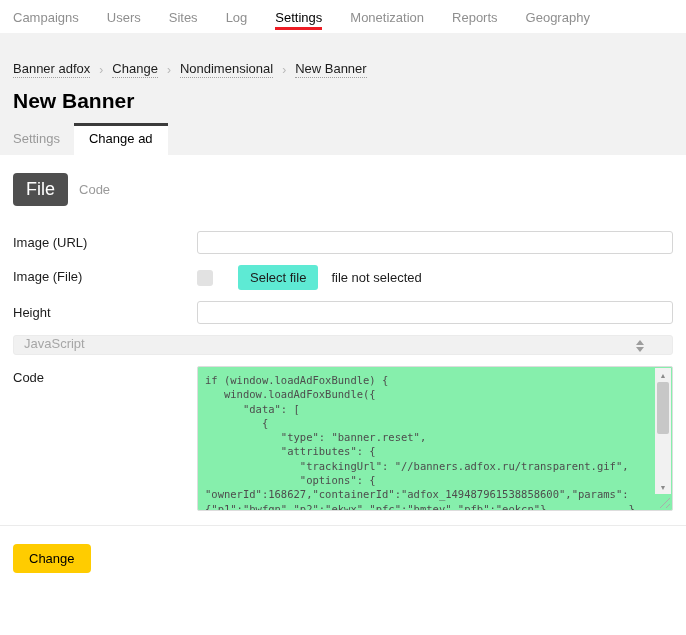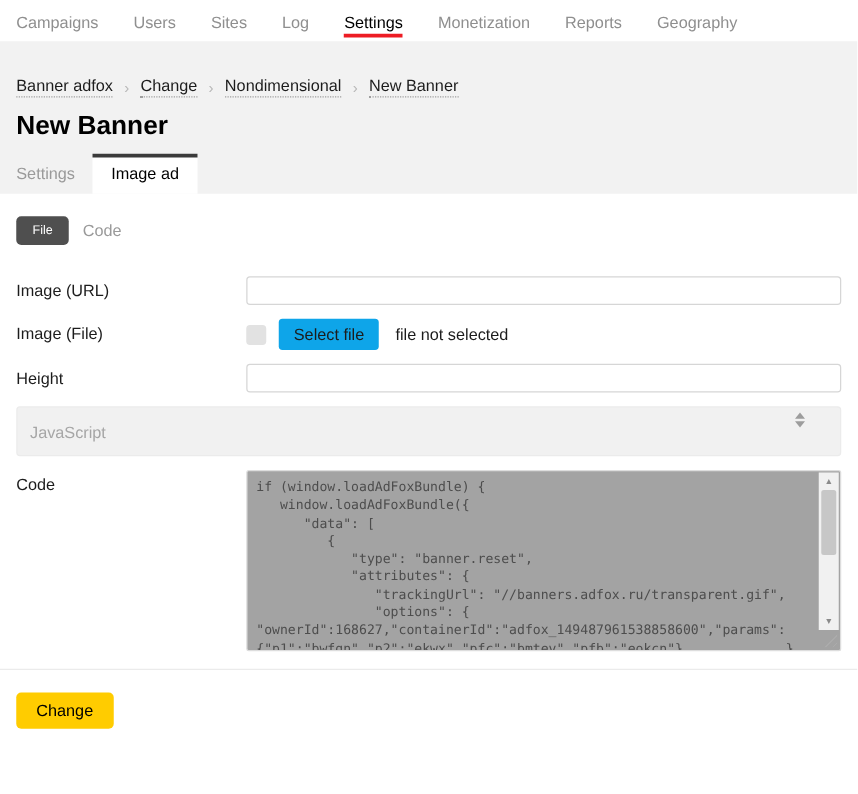--- a/index.html
+++ b/index.html
@@ -18,40 +18,40 @@
   .crumb-sep { color:#b8b8b8; margin:0 9px; font-size:12px; }
   .page-title { margin-top:11px; font-size:21px; font-weight:bold; color:#000; }
   .tabs { margin-top:auto; display:flex; align-items:stretch; }
   .tab { padding:8px 12px 9px; color:#9a9a9a; cursor:pointer; }
   .tab:first-child { padding-left:0; margin-right:2px; }
   .tab.active { background:#fff; color:#000; border-top:3px solid #3b3b3b; padding:5px 15px 9px; }
 
   
   .content { padding:0 13px; }
   .toggle-row { margin-top:18px; display:flex; align-items:center; }
-  .toggle-file { background:#4f4f4f; color:#fff; border:none; border-radius:4px; padding:6px 13px; font-size:10px; font-family:inherit; cursor:pointer; }
+  .toggle-file { background:#4f4f4f; color:#fff; border:none; border-radius:4px; padding:6px 13px; font-size:18px; font-family:inherit; cursor:pointer; }
   .toggle-code { color:#9a9a9a; margin-left:11px; cursor:pointer; }
 
   .form { margin-top:25px; }
   .form-row { display:flex; align-items:flex-start; margin-bottom:11px; }
   .form-label { width:184px; flex:none; line-height:23px; color:#1c1c1c; }
   .form-control { flex:1; display:flex; align-items:center; }
   .text-input { width:100%; height:23px; border:1px solid #d6d6d6; border-radius:3px; background:#fff; font-family:inherit; font-size:13px; padding:0 7px; color:#1c1c1c; outline:none; }
 
   .file-square { width:16px; height:16px; background:#e2e2e2; border-radius:3px; flex:none; }
-  .select-file-btn { margin-left:10px; background:#0ea5e9; border:none; border-radius:3px; padding:5px 12px; font-size:13px; font-family:inherit; color:#1c1c1c; cursor:pointer; }
+  .select-file-btn { margin-left:25px; background:#5eead4; border:none; border-radius:3px; padding:5px 12px; font-size:13px; font-family:inherit; color:#1c1c1c; cursor:pointer; }
   .file-status { margin-left:13px; color:#1c1c1c; }
 
-  .code-type-select { width:100%; height:40px; background:#f1f1f1; border:1px solid #ebebeb; border-radius:3px; display:flex; align-items:center; padding:0 10px; color:#a6a6a6; position:relative; }
+  .code-type-select { width:100%; height:20px; background:#f1f1f1; border:1px solid #ebebeb; border-radius:3px; display:flex; padding:0 10px; color:#a6a6a6; position:relative; }
   .spinner { position:absolute; right:28px; top:4px; display:flex; flex-direction:column; line-height:0; }
   .spin-arrow { width:0; height:0; border-left:4px solid transparent; border-right:4px solid transparent; }
   .spin-up { border-bottom:5px solid #9d9d9d; margin-bottom:2px; }
   .spin-down { border-top:5px solid #9d9d9d; }
 
-  .code-editor { position:relative; width:100%; height:145px; background:#a3a3a3; border:1px solid #dddddd; border-radius:2px; overflow:hidden; }
+  .code-editor { position:relative; width:100%; height:145px; background:#86efac; border:1px solid #dddddd; border-radius:2px; overflow:hidden; }
   .code-text { position:absolute; left:0; top:0; right:18px; bottom:0; padding:6px 2px 4px 7px; font-family:"DejaVu Sans Mono", monospace; font-size:10.5px; line-height:14.3px; color:#4d4d4d; white-space:pre; overflow:hidden; }
   .code-scrollbar { position:absolute; top:1px; right:1px; width:16px; bottom:16px; background:#f1f1f1; display:flex; flex-direction:column; align-items:center; }
   .scroll-arrow { width:16px; height:14px; display:flex; align-items:center; justify-content:center; color:#8a8a8a; font-size:7px; cursor:pointer; }
   .scroll-thumb { width:12px; height:52px; background:#c7c7c7; border-radius:2px; cursor:pointer; }
   .scroll-spacer { flex:1; }
   .resize-grip { position:absolute; right:2px; bottom:2px; width:13px; height:13px; background:repeating-linear-gradient(135deg, transparent 0 3px, #ababab 3px 4px); clip-path:polygon(100% 0, 100% 100%, 0 100%); cursor:nwse-resize; }
 
   .divider { margin-top:14px; width:686px; margin-left:-13px; border:none; border-top:1px solid #ebebeb; }
   .submit-row { margin:18px 0; }
   .submit-btn { background:#ffcc00; color:#000; border:none; border-radius:4px; padding:7px 16px; font-size:13px; font-family:inherit; cursor:pointer; }
@@ -76,21 +76,21 @@
     <span class="crumb-sep">›</span>
     <span class="crumb">Change</span>
     <span class="crumb-sep">›</span>
     <span class="crumb">Nondimensional</span>
     <span class="crumb-sep">›</span>
     <span class="crumb">New Banner</span>
   </nav>
   <h1 class="page-title">New Banner</h1>
   <div class="tabs">
     <span class="tab">Settings</span>
-    <span class="tab active">Image ad</span>
+    <span class="tab active">Change ad</span>
   </div>
 </section>
 
 <main class="content">
 
   <div class="toggle-row">
     <button class="toggle-file">File</button>
     <span class="toggle-code">Code</span>
   </div>
 

